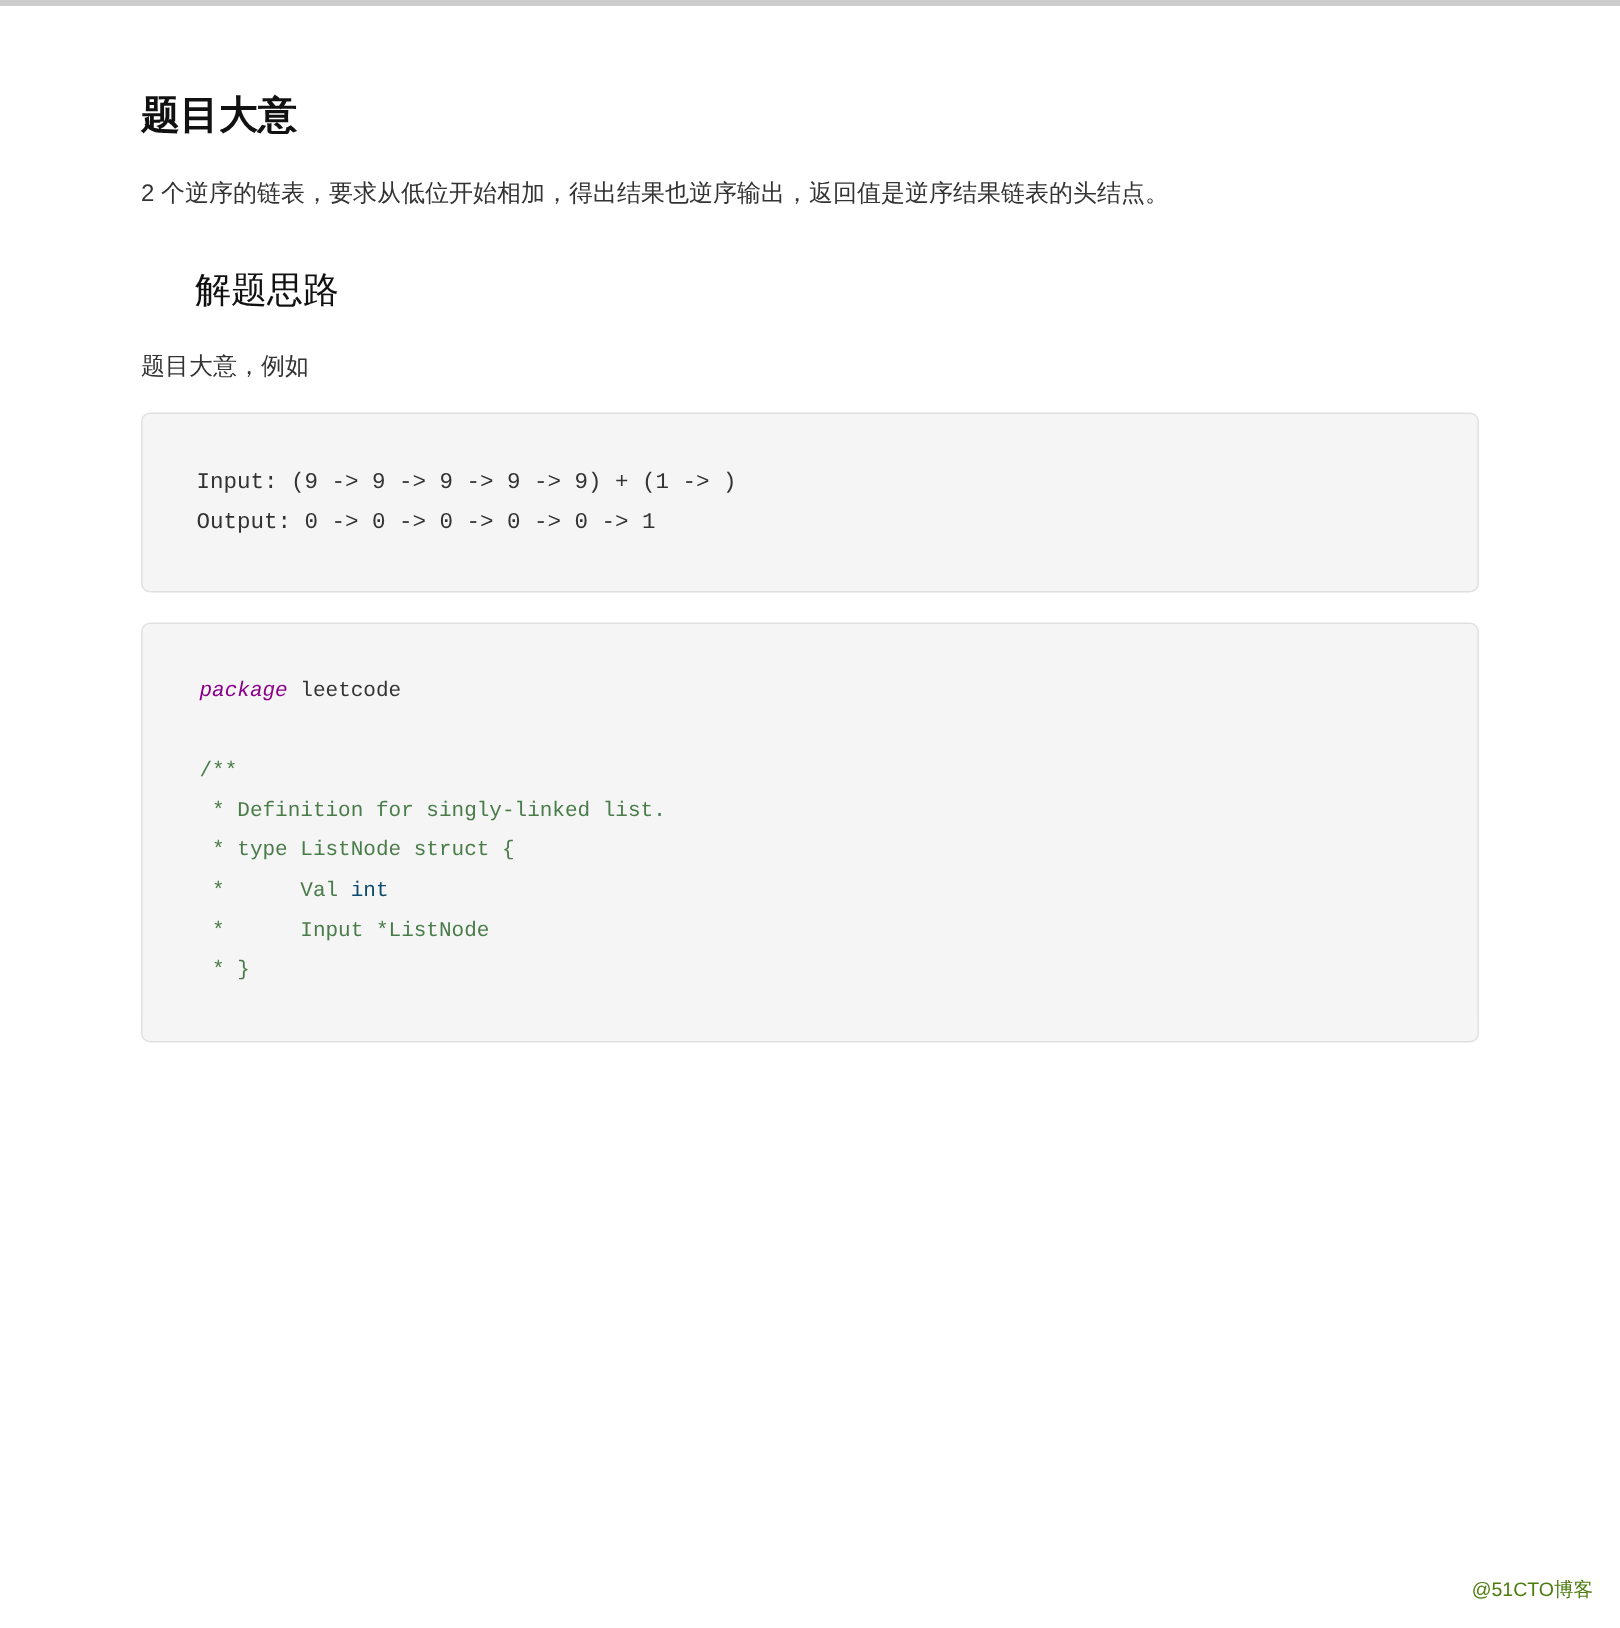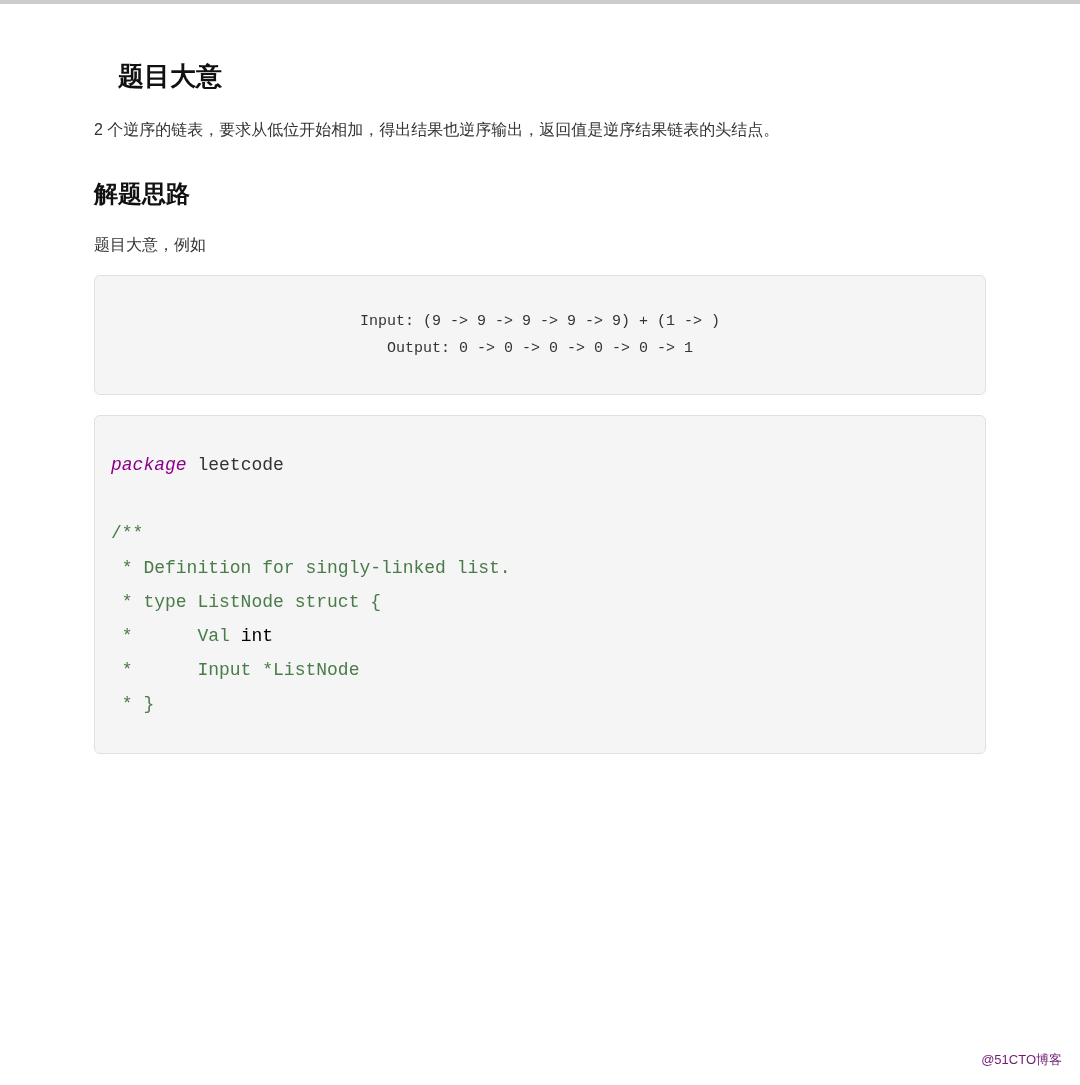--- a/index.html
+++ b/index.html
@@ -27,29 +27,29 @@
       margin: 0 auto;
       padding: 40px 54px;
     }
 
     h1.section-title {
       font-size: 26px;
       font-weight: bold;
       color: #111;
       margin-bottom: 18px;
       margin-top: 10px;
-      margin-left: 24px;
     }
 
     h2.section-title {
       font-size: 24px;
-      font-weight: bold;
+      font-weight: normal;
       color: #111;
       margin-bottom: 16px;
       margin-top: 30px;
+      margin-left: 36px;
     }
 
     p.body-text {
       font-size: 16px;
       color: #333;
       margin-bottom: 14px;
       line-height: 1.75;
     }
 
     .code-block {
@@ -62,60 +62,59 @@
       font-size: 15px;
       color: #333;
       line-height: 1.8;
     }
 
     .code-block pre {
       white-space: pre;
       font-family: inherit;
       font-size: inherit;
       color: inherit;
-      text-align: center;
     }
 
     .code-block-colored {
       background: #f5f5f5;
       border: 1px solid #e0e0e0;
       border-radius: 6px;
-      padding: 32px 16px;
+      padding: 32px 38px;
       margin: 16px 0 20px 0;
       font-family: "Courier New", Courier, monospace;
-      font-size: 18px;
+      font-size: 14px;
       line-height: 1.9;
       min-height: 280px;
     }
 
     .code-block-colored pre {
       white-space: pre;
       font-family: inherit;
       font-size: inherit;
     }
 
     .kw-purple {
       color: #8b008b;
       font-style: italic;
     }
 
     .kw-orange {
-      color: #000000;
+      color: #0c4a6e;
     }
 
     .cm-green {
       color: #4a7c4a;
     }
 
     .watermark {
       position: fixed;
       bottom: 14px;
       right: 18px;
       font-size: 13px;
-      color: #701a75;
+      color: #4d7c0f;
     }
   </style>
 </head>
 <body>
 
 <div class="top-border"></div>
 
 <div class="container">
 
   <h1 class="section-title">题目大意</h1>

